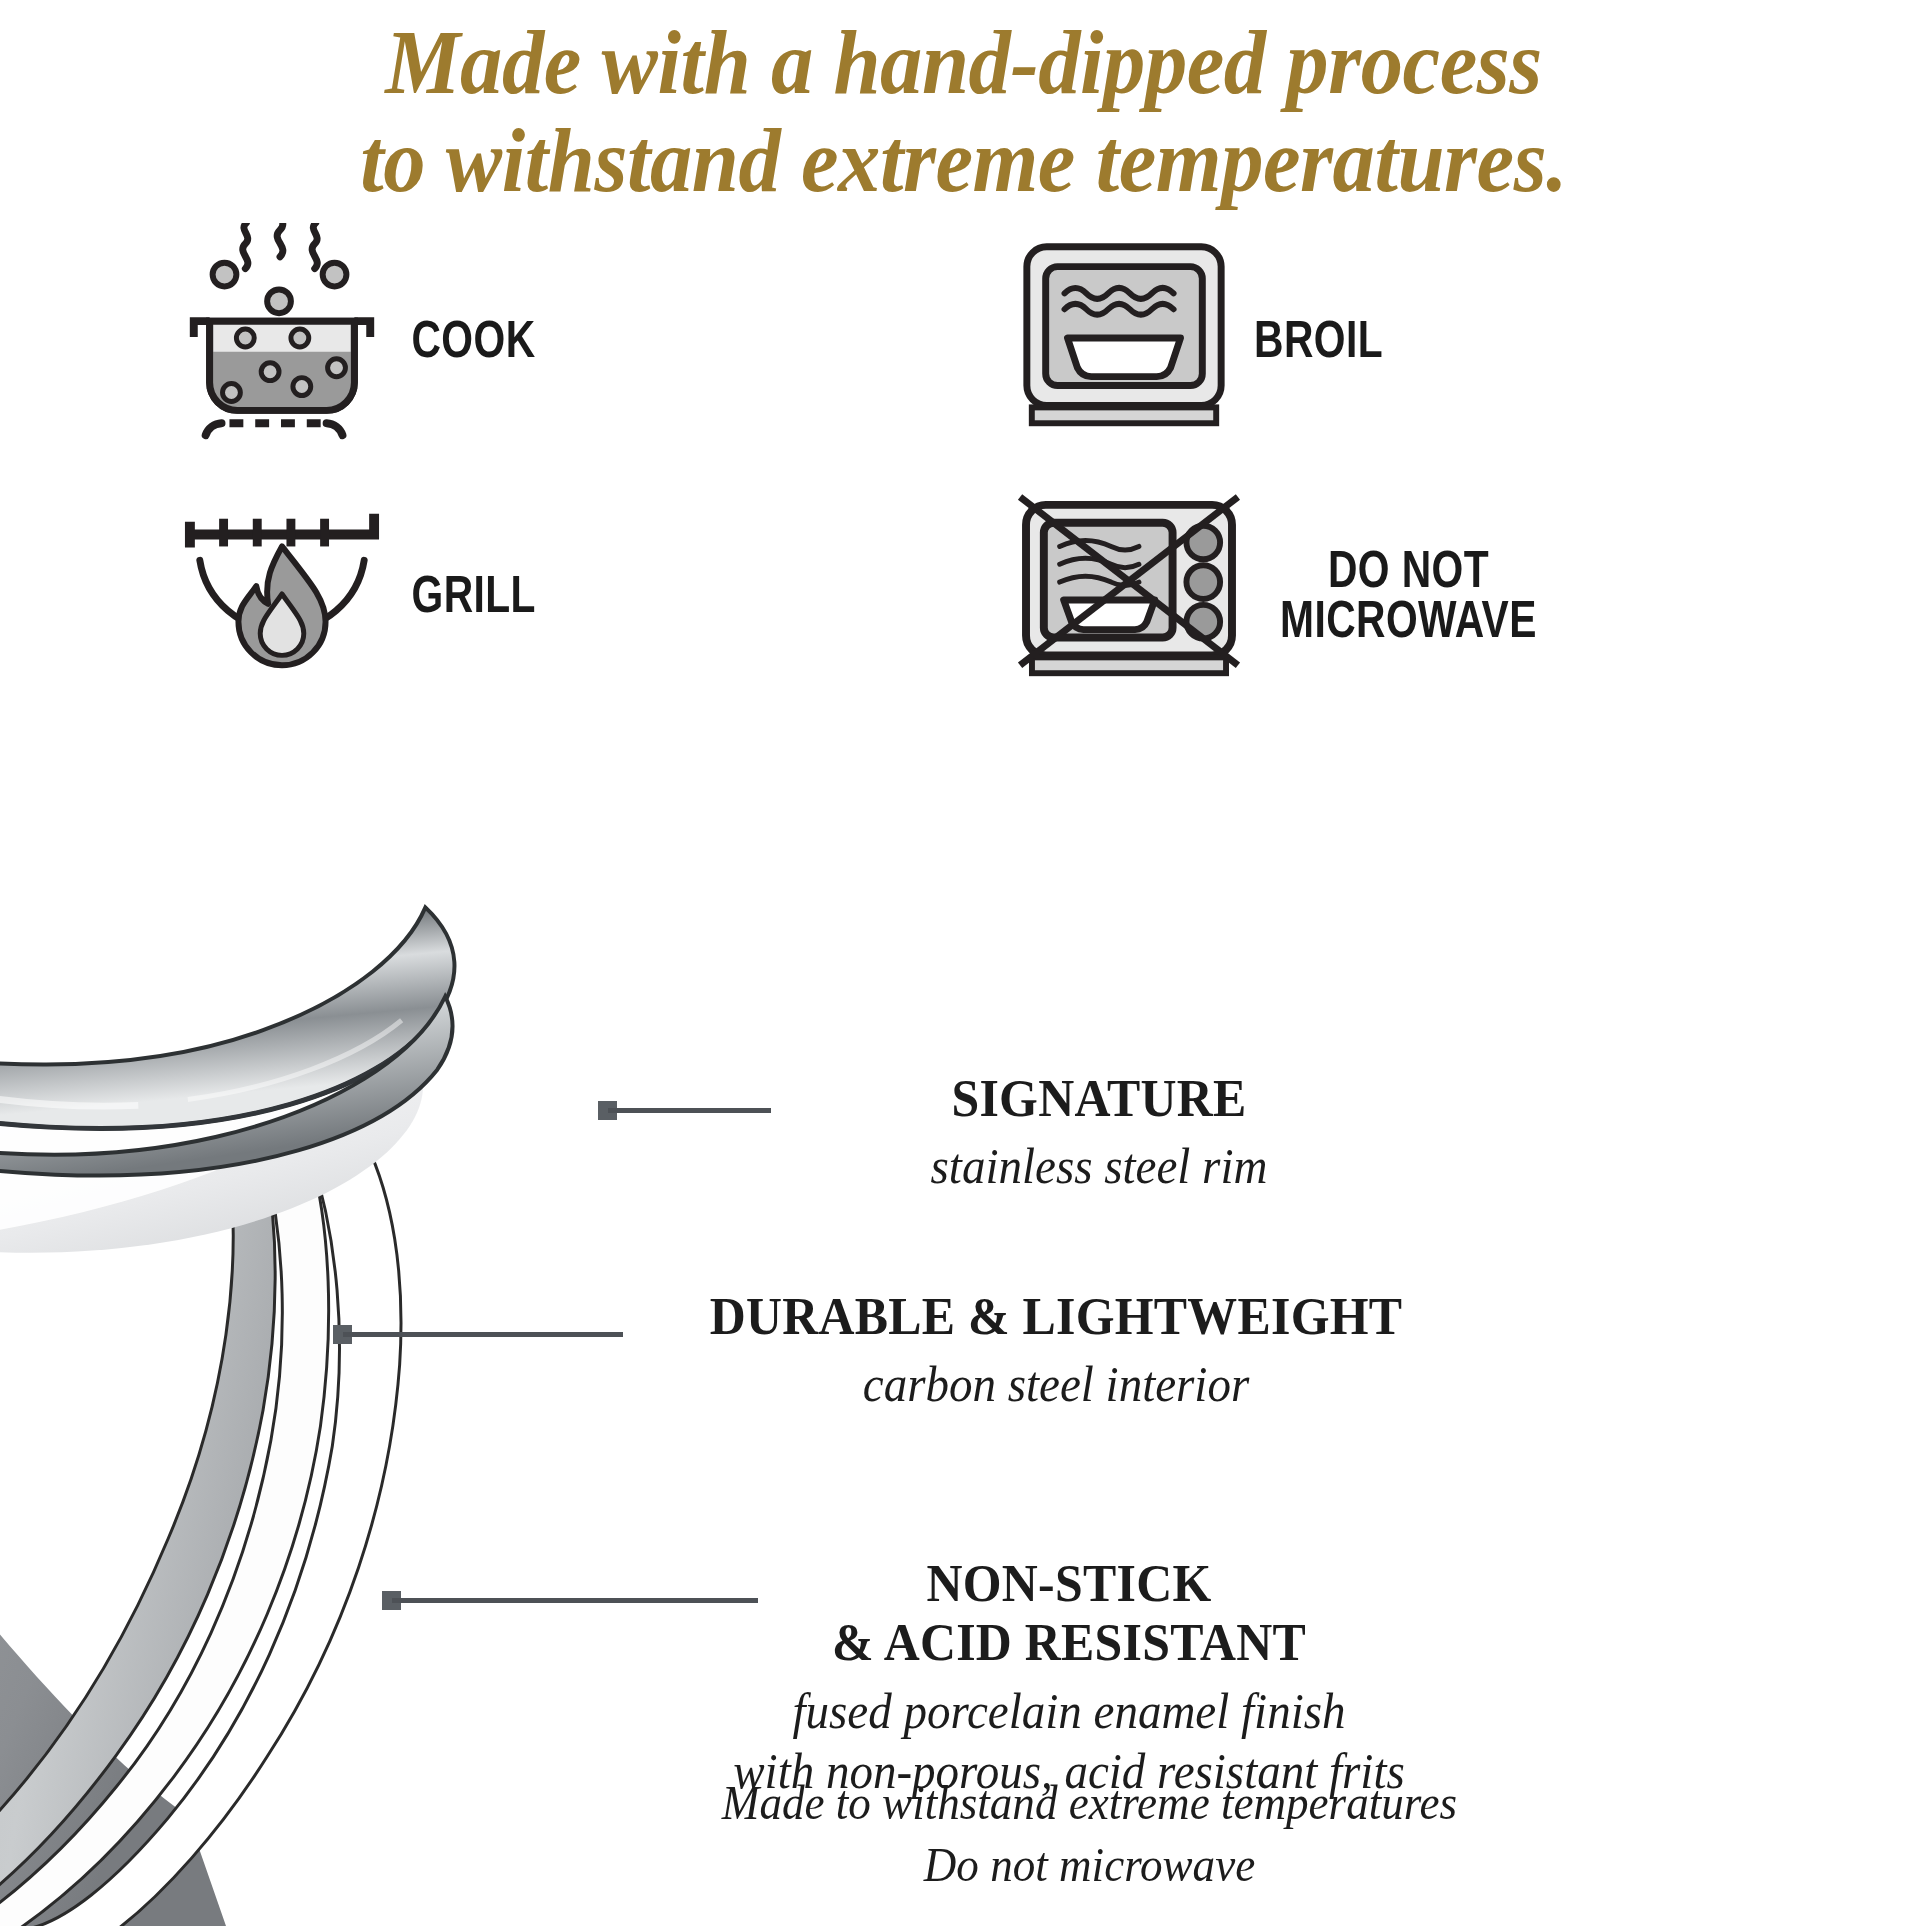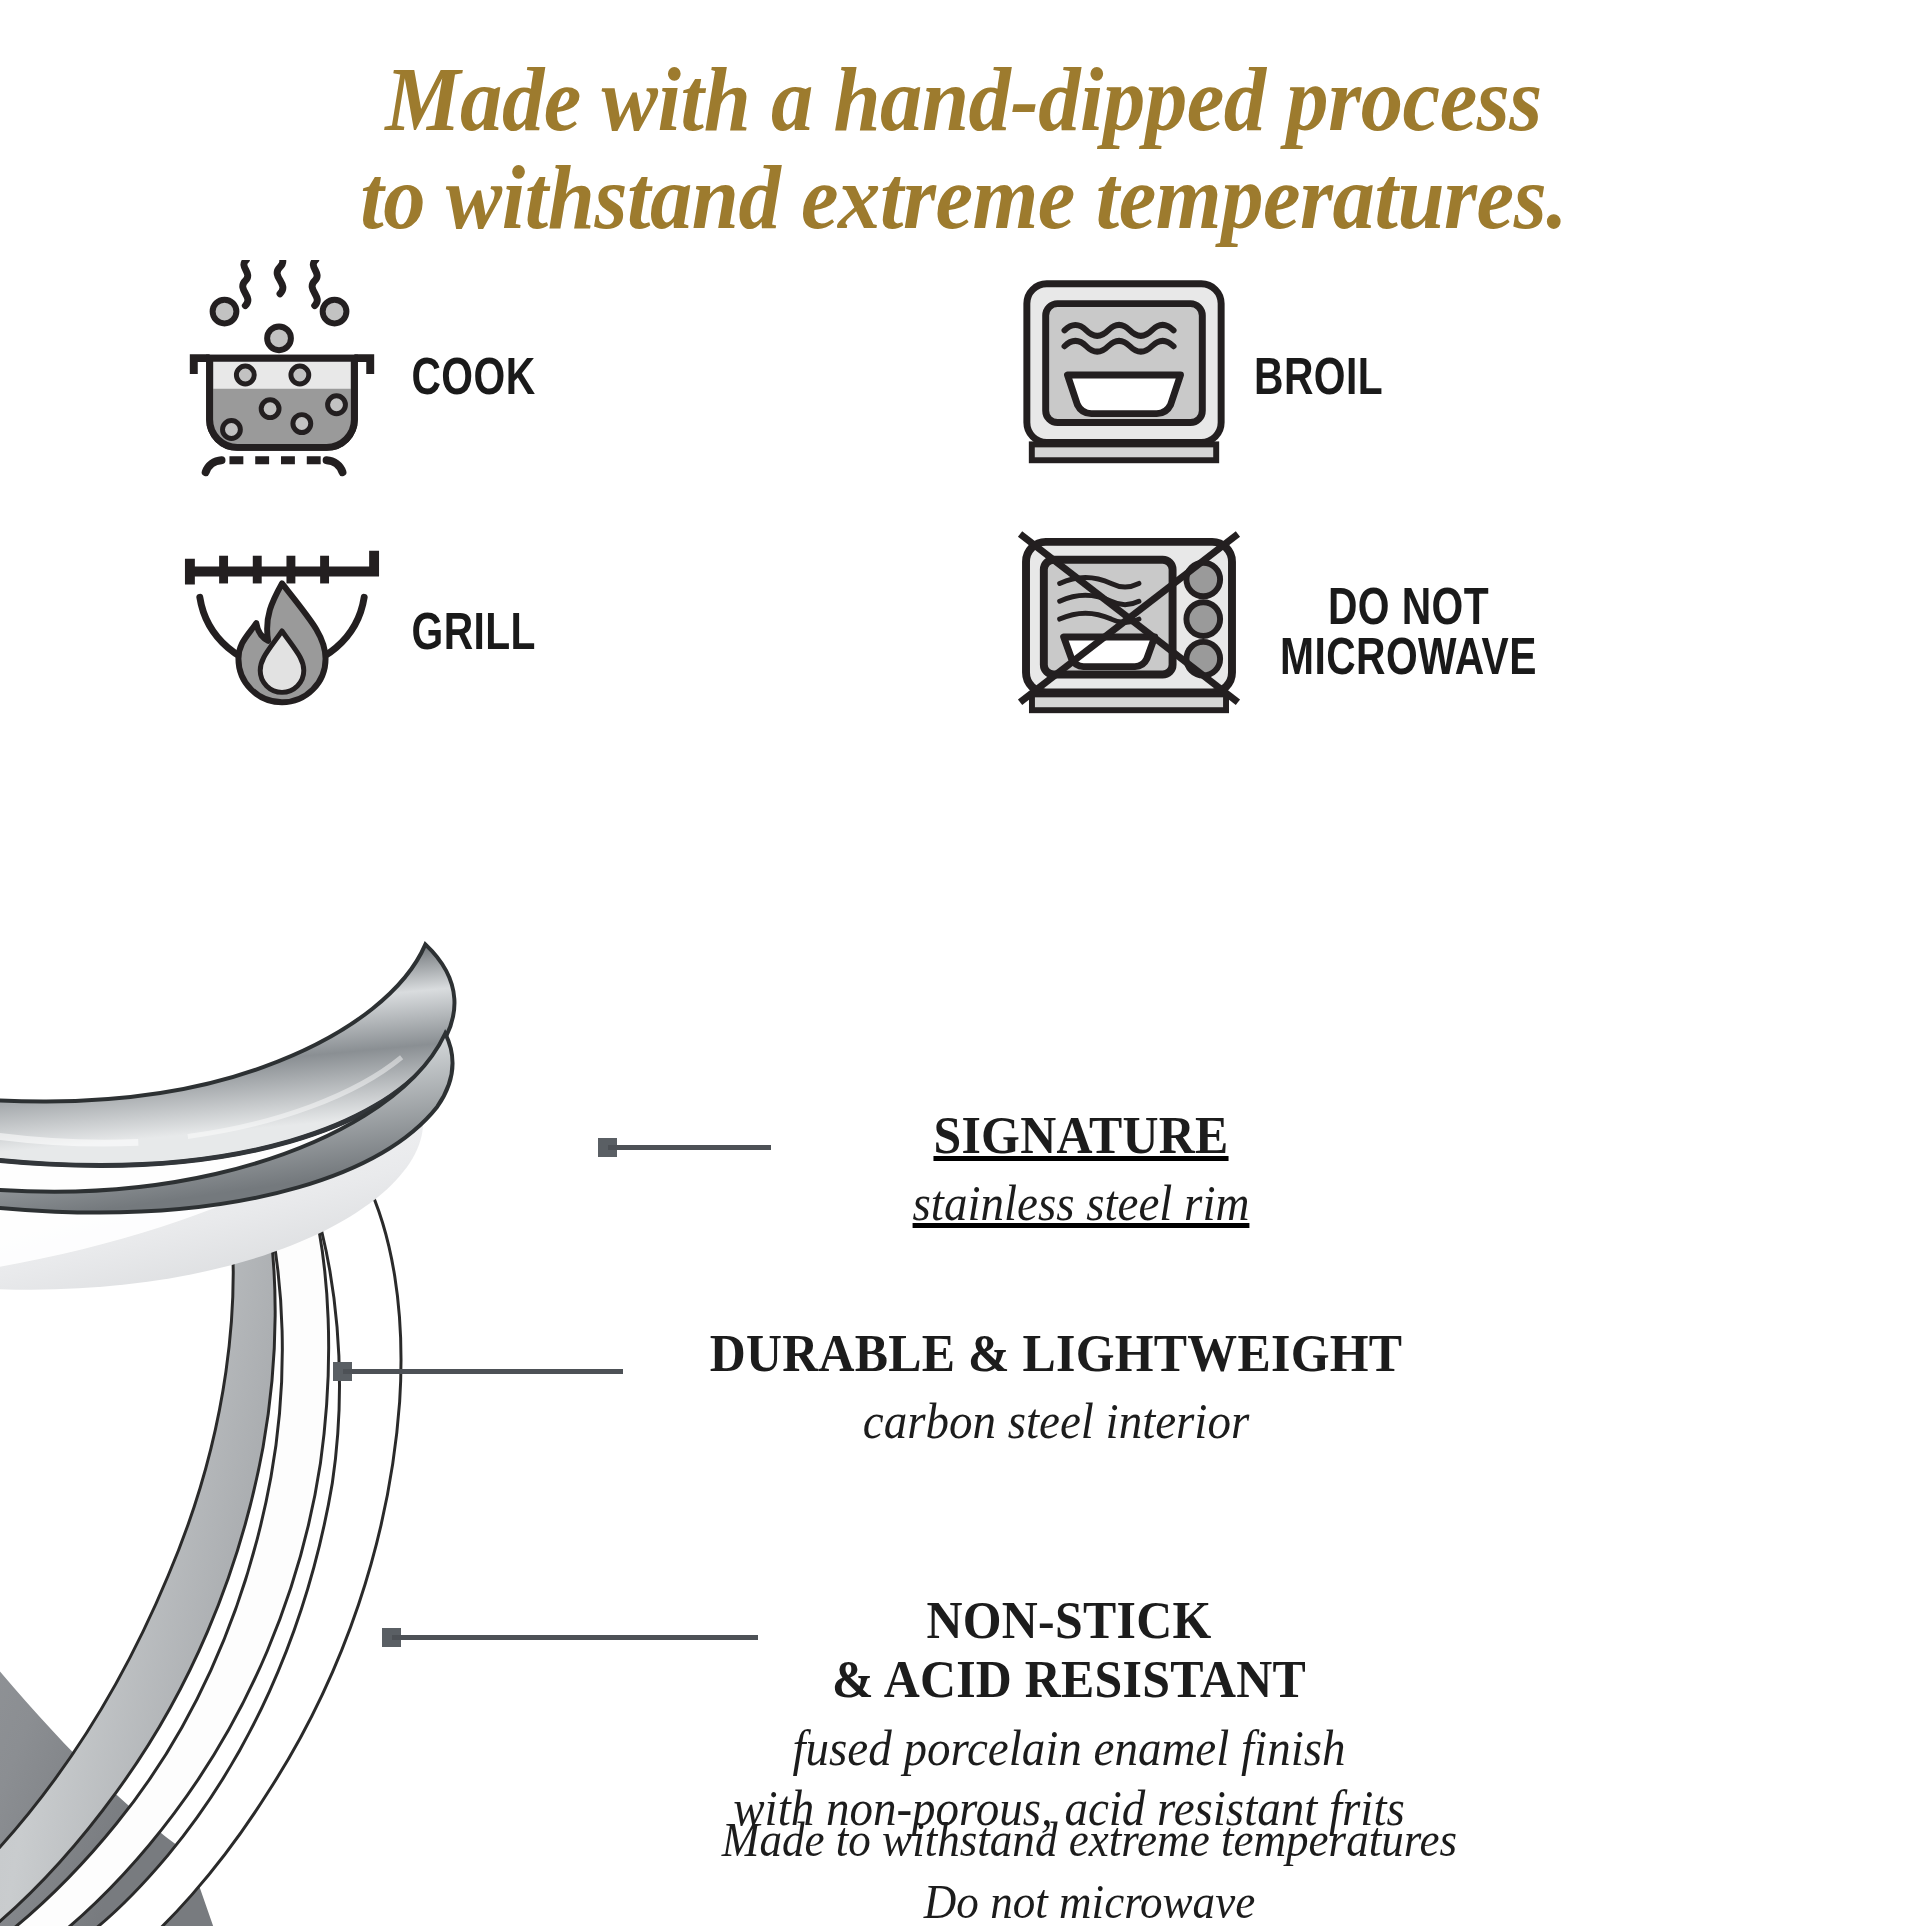--- a/index.html
+++ b/index.html
@@ -3,21 +3,21 @@
 <meta charset="utf-8">
 <style>
   html,body{margin:0;padding:0;}
   body{
     width:1927px;height:1927px;
     background:#ffffff;
     font-family:"Liberation Serif", serif;
     overflow:hidden;
     position:relative;
   }
-  #root{position:relative;width:1927px;height:1773px;margin-top:37px;}
+  #root{position:relative;width:1927px;height:1773px;}
 
   
   .headline{
     position:absolute;left:0;top:14px;width:1927px;
     text-align:center;
     font-family:"Liberation Serif", serif;
     font-weight:700;font-style:italic;
     font-size:91px;line-height:1.08;
     letter-spacing:-0.5px;
     transform:scaleX(0.93);
@@ -324,21 +324,21 @@
 
   <div class="lead-dot" style="left:598px;top:1101px;"></div>
   <div class="lead-line" style="left:608px;top:1108px;width:163px;"></div>
 
   <div class="lead-dot" style="left:333px;top:1325px;"></div>
   <div class="lead-line" style="left:343px;top:1332px;width:280px;"></div>
 
   <div class="lead-dot" style="left:382px;top:1591px;"></div>
   <div class="lead-line" style="left:392px;top:1598px;width:366px;"></div>
 
-  <div class="callout" style="left:606px;top:1069px;width:950px;text-decoration:underline;">
+  <div class="callout" style="left:624px;top:1069px;width:950px;">
     <div class="c-title">SIGNATURE</div>
     <div class="c-sub">stainless steel rim</div>
   </div>
 
   <div class="callout" style="left:581px;top:1287px;width:950px;">
     <div class="c-title">DURABLE &amp; LIGHTWEIGHT</div>
     <div class="c-sub">carbon steel interior</div>
   </div>
 
   <div class="callout" style="left:594px;top:1554px;width:950px;">

